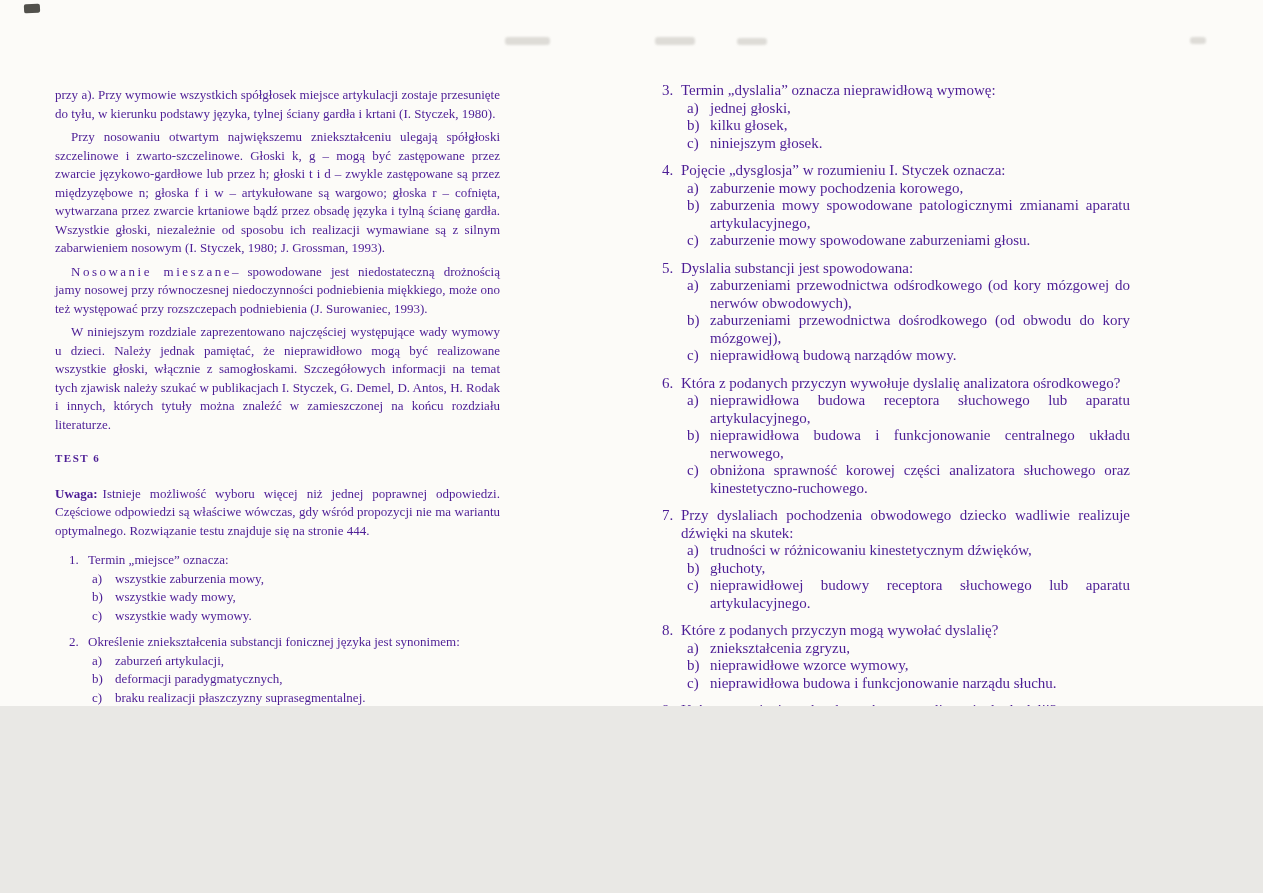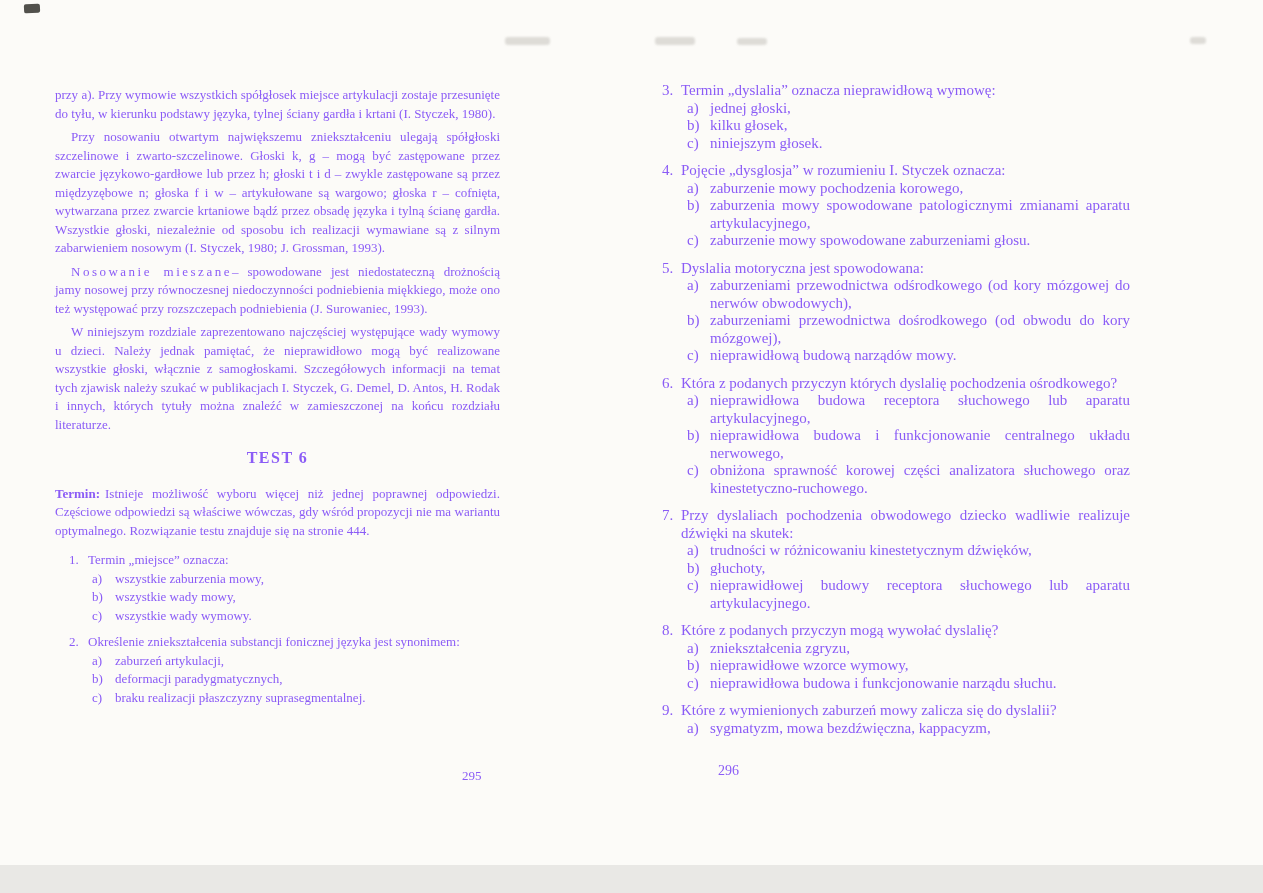--- a/index.html
+++ b/index.html
@@ -1,25 +1,25 @@
 <!DOCTYPE html>
 <html><head>
 <meta charset="utf-8">
 <style>
   html, body { margin: 0; padding: 0; }
   body { background: #e9e8e5; }
 
   #scan {
     position: relative;
     width: 1263px;
-    height: 865px;
+    height: 706px;
     background: #fcfbf8;
     overflow: hidden;
     font-family: "Liberation Serif", "DejaVu Serif", serif;
-    color: #8b5cf6;
+    color: #4c1d95;
   }
 
   .page { position: absolute; }
 
   #left-page {
     left: 55px;
     top: 86px;
     width: 445px;
     font-size: 13px;
     line-height: 18.5px;
@@ -37,23 +37,23 @@
     margin: 0 0 5px 0;
     text-align: justify;
     text-indent: 16px;
   }
   .para.first { text-indent: 0; }
 
   .spaced { letter-spacing: 2.5px; }
 
   .heading {
     margin: 15px 0 17px 0;
-    text-align: center;
+    text-align: left;
     font-weight: bold;
-    font-size: 16px;
+    font-size: 11px;
     letter-spacing: 1.5px;
   }
 
   .note { margin: 0 0 11px 0; text-align: justify; }
   .note b { margin-right: 5px; }
 
   .questions { margin-left: 14px; }
   #right-page .questions { margin-left: 2px; }
 
   .question { margin-bottom: 8px; }
@@ -88,21 +88,21 @@
   <div class="artifact smear" style="left:1190px; top:37px; width:16px; height:7px;"></div>
 
   <div class="page" id="left-page">
     <p class="para first">przy a). Przy wymowie wszystkich spółgłosek miejsce artykulacji zostaje przesunięte do tyłu, w kierunku podstawy języka, tylnej ściany gardła i krtani (I. Styczek, 1980).</p>
     <p class="para">Przy nosowaniu otwartym największemu zniekształceniu ulegają spółgłoski szczelinowe i zwarto-szczelinowe. Głoski k, g – mogą być zastępowane przez zwarcie językowo-gardłowe lub przez h; głoski t i d – zwykle zastępowane są przez międzyzębowe n; głoska f i w – artykułowane są wargowo; głoska r – cofnięta, wytwarzana przez zwarcie krtaniowe bądź przez obsadę języka i tylną ścianę gardła. Wszystkie głoski, niezależnie od sposobu ich realizacji wymawiane są z silnym zabarwieniem nosowym (I. Styczek, 1980; J. Grossman, 1993).</p>
     <p class="para"><span class="spaced">Nosowanie mieszane</span><span>– spowodowane jest niedostateczną drożnością jamy nosowej przy równoczesnej niedoczynności podniebienia miękkiego, może ono też występować przy rozszczepach podniebienia (J. Surowaniec, 1993).</span></p>
     <p class="para">W niniejszym rozdziale zaprezentowano najczęściej występujące wady wymowy u dzieci. Należy jednak pamiętać, że nieprawidłowo mogą być realizowane wszystkie głoski, włącznie z samogłoskami. Szczegółowych informacji na temat tych zjawisk należy szukać w publikacjach I. Styczek, G. Demel, D. Antos, H. Rodak i innych, których tytuły można znaleźć w zamieszczonej na końcu rozdziału literaturze.</p>
 
     <h3 class="heading">TEST 6</h3>
 
-    <p class="note"><b>Termin:</b><span>Istnieje możliwość wyboru więcej niż jednej poprawnej odpowiedzi. Częściowe odpowiedzi są właściwe wówczas, gdy wśród propozycji nie ma wariantu optymalnego. Rozwiązanie testu znajduje się na stronie 444.</span></p>
+    <p class="note"><b>Uwaga:</b><span>Istnieje możliwość wyboru więcej niż jednej poprawnej odpowiedzi. Częściowe odpowiedzi są właściwe wówczas, gdy wśród propozycji nie ma wariantu optymalnego. Rozwiązanie testu znajduje się na stronie 444.</span></p>
 
     <div class="questions">
         <div class="question">
           <div class="q-head">
             <span class="q-num">1.</span>
             <div class="q-body">Termin „miejsce” oznacza:</div>
           </div>
           <div class="opt">
             <span class="opt-label">a)</span>
             <div class="opt-text">wszystkie zaburzenia mowy,</div>
@@ -171,39 +171,39 @@
             <div class="opt-text">zaburzenia mowy spowodowane patologicznymi zmianami aparatu artykulacyjnego,</div>
           </div>
           <div class="opt">
             <span class="opt-label">c)</span>
             <div class="opt-text">zaburzenie mowy spowodowane zaburzeniami głosu.</div>
           </div>
         </div>
         <div class="question">
           <div class="q-head">
             <span class="q-num">5.</span>
-            <div class="q-body">Dyslalia motoryczna jest spowodowana:</div>
+            <div class="q-body">Dyslalia substancji jest spowodowana:</div>
           </div>
           <div class="opt">
             <span class="opt-label">a)</span>
             <div class="opt-text">zaburzeniami przewodnictwa odśrodkowego (od kory mózgowej do nerwów obwodowych),</div>
           </div>
           <div class="opt">
             <span class="opt-label">b)</span>
             <div class="opt-text">zaburzeniami przewodnictwa dośrodkowego (od obwodu do kory mózgowej),</div>
           </div>
           <div class="opt">
             <span class="opt-label">c)</span>
             <div class="opt-text">nieprawidłową budową narządów mowy.</div>
           </div>
         </div>
         <div class="question">
           <div class="q-head">
             <span class="q-num">6.</span>
-            <div class="q-body">Która z podanych przyczyn których dyslalię pochodzenia ośrodkowego?</div>
+            <div class="q-body">Która z podanych przyczyn wywołuje dyslalię analizatora ośrodkowego?</div>
           </div>
           <div class="opt">
             <span class="opt-label">a)</span>
             <div class="opt-text">nieprawidłowa budowa receptora słuchowego lub aparatu artykulacyjnego,</div>
           </div>
           <div class="opt">
             <span class="opt-label">b)</span>
             <div class="opt-text">nieprawidłowa budowa i funkcjonowanie centralnego układu nerwowego,</div>
           </div>
           <div class="opt">

